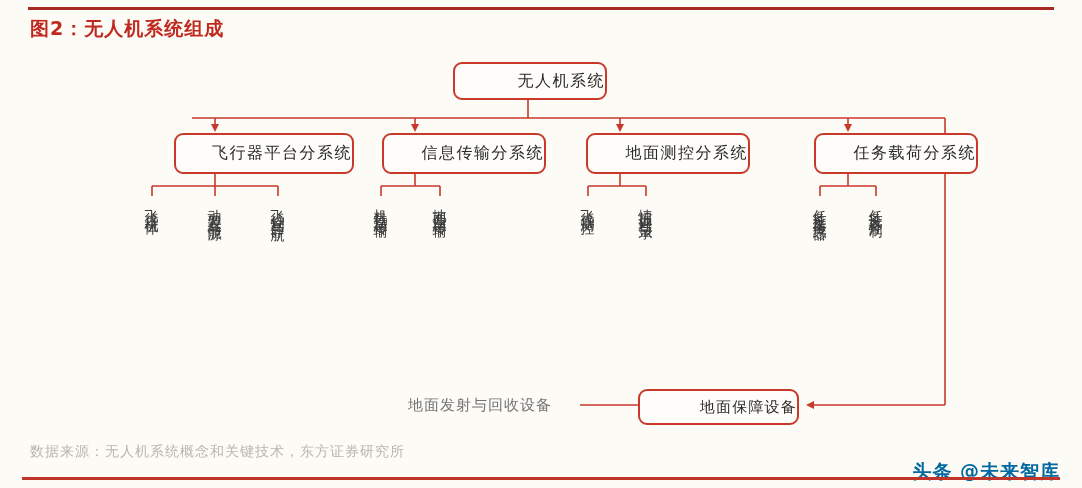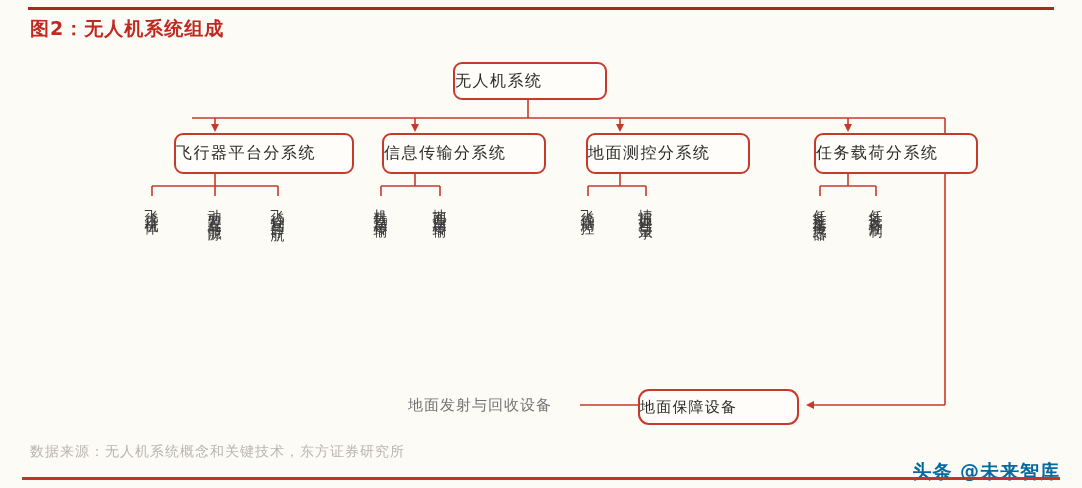--- a/index.html
+++ b/index.html
@@ -33,29 +33,29 @@
   .diagram{position:absolute;left:0;top:0;width:1082px;height:488px;}
   .svg-layer{position:absolute;left:0;top:0;}
 
   
   .node{
     position:absolute;
     border:2px solid #c8392c;
     border-radius:9px;
     background:#fefdfa;
     color:#2b2b2b;
-    display:flex;align-items:center;justify-content:flex-start;
+    display:flex;align-items:center;justify-content:flex-end;
     font-size:16px;
     letter-spacing:1.5px;
     white-space:nowrap;
     font-family:"DejaVu Sans","Liberation Sans",sans-serif;
   }
   .node.root{font-size:16px;}
   .node.sub{font-size:16px;margin-left:46px;}
-  .node.small{font-size:15px;letter-spacing:1.2px;border-radius:11px;}
+  .node.small{font-size:15px;letter-spacing:1.2px;}
 
   
   .leaf{
     position:absolute;
     writing-mode:vertical-rl;
     text-orientation:upright;
     font-size:14px;
     color:#3a3a3a;
     letter-spacing:3px;
     line-height:1;

